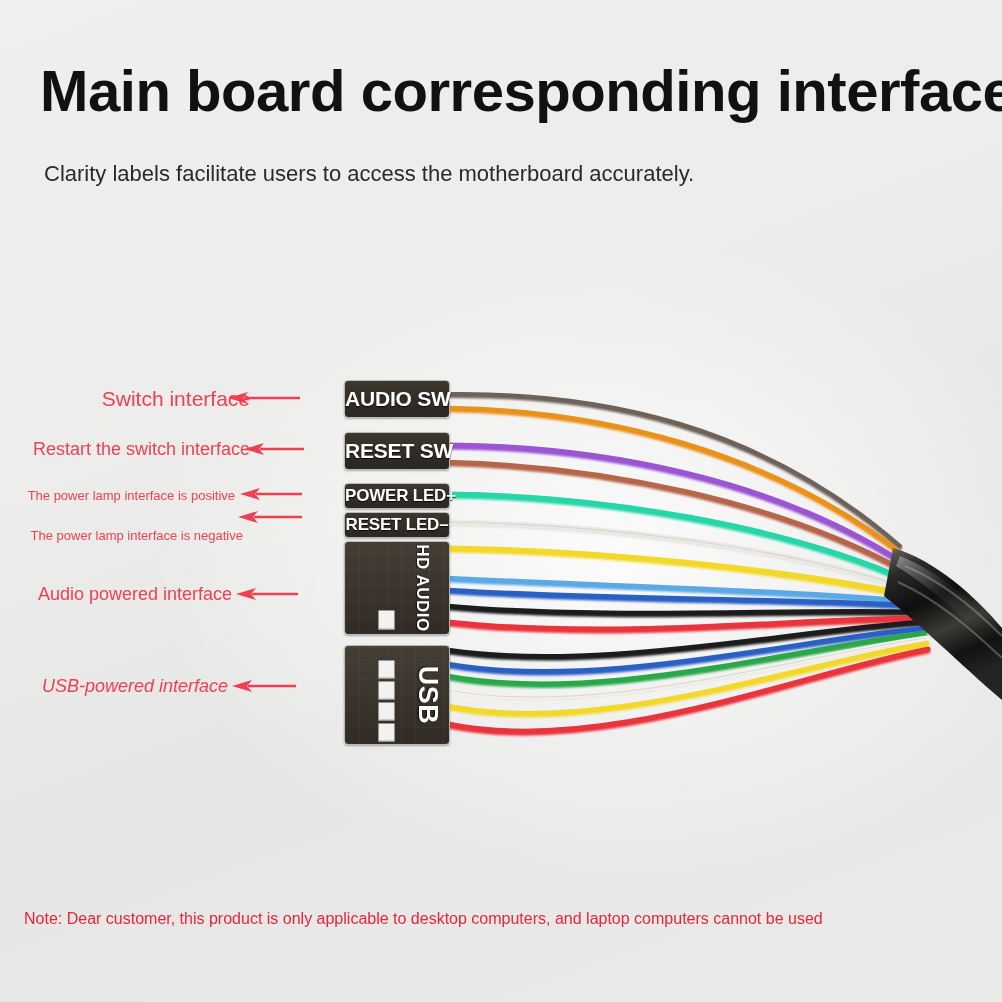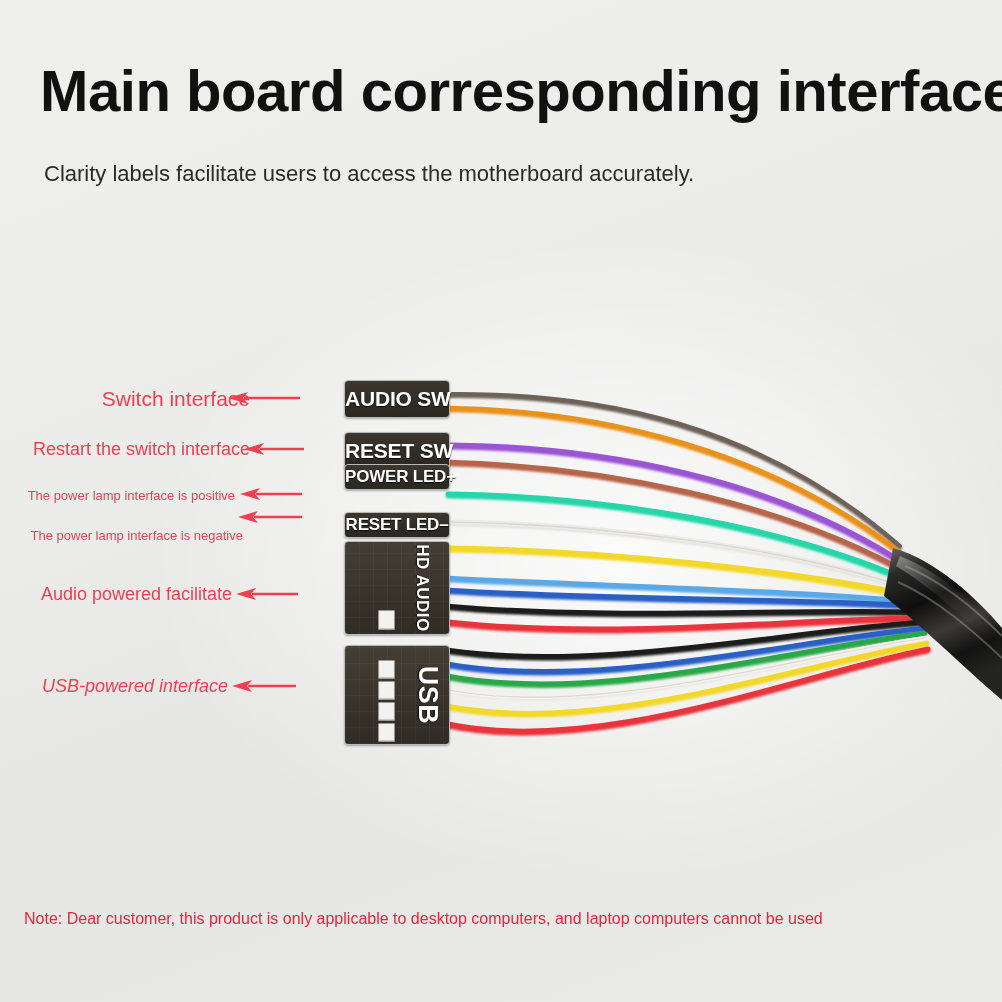--- a/index.html
+++ b/index.html
@@ -234,21 +234,21 @@
   </svg>
 
   <div class="conn" style="left:344px; top:380px; width:104px; height:36px;">
     <div class="conn-label conn-sw">AUDIO SW</div>
   </div>
 
   <div class="conn" style="left:344px; top:432px; width:104px; height:36px;">
     <div class="conn-label conn-sw">RESET SW</div>
   </div>
 
-  <div class="conn" style="left:344px; top:464px; width:104px; height:24px;">
+  <div class="conn" style="left:344px; top:483px; width:104px; height:24px;">
     <div class="conn-label conn-led">POWER LED+</div>
   </div>
 
   <div class="conn" style="left:344px; top:512px; width:104px; height:24px;">
     <div class="conn-label conn-led">RESET LED–</div>
   </div>
 
   <div class="conn conn-big" style="left:344px; top:541px; width:104px; height:92px;">
     <div class="vlabel" style="right:-16px; top:46px; font-size:17px; transform:translateY(-50%) rotate(90deg);">HD AUDIO</div>
     <div class="pin" style="left:33px; top:68px; width:15px; height:18px;"></div>
@@ -296,21 +296,21 @@
     <span class="ctext">The power lamp interface is negative</span>
   </div>
   <div class="arrow" style="left:238px; top:511px; width:64px;">
     <svg width="64" height="12" viewBox="0 0 64 12">
       <path d="M16,6 L64,6" stroke="#ef4052" stroke-width="2.4" fill="none"></path>
       <path d="M0,6 L20,0 L15,6 L20,12 Z" fill="#ef4052"></path>
     </svg>
   </div>
 
   <div class="callout c-mid" style="left:0px; top:583px; width:232px;">
-    <span class="ctext">Audio powered facilitate</span>
+    <span class="ctext">Audio powered interface</span>
   </div>
   <div class="arrow" style="left:236px; top:588px; width:62px;">
     <svg width="62" height="12" viewBox="0 0 62 12">
       <path d="M16,6 L62,6" stroke="#ef4052" stroke-width="2.4" fill="none"></path>
       <path d="M0,6 L20,0 L15,6 L20,12 Z" fill="#ef4052"></path>
     </svg>
   </div>
 
   <div class="callout c-mid" style="left:0px; top:675px; width:228px;font-style:italic;">
     <span class="ctext">USB-powered interface</span>

